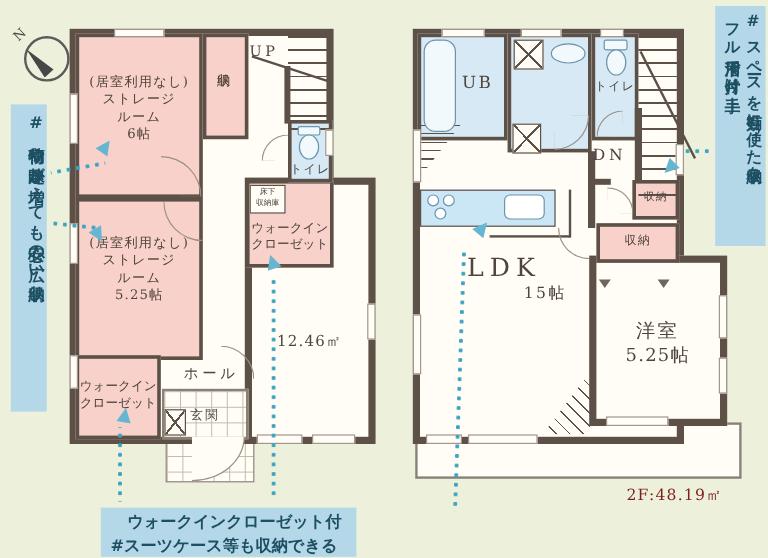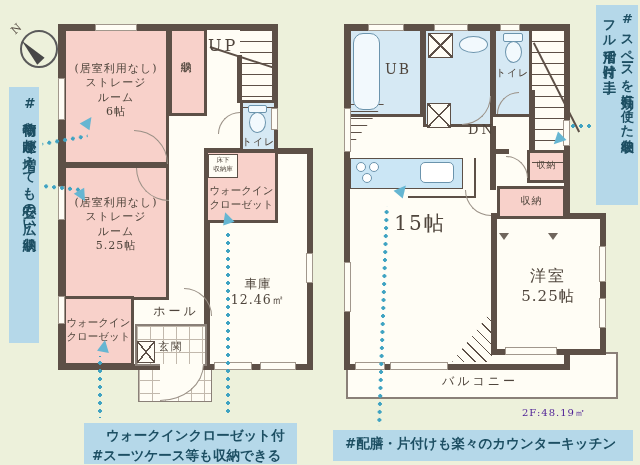--- a/index.html
+++ b/index.html
@@ -95,38 +95,37 @@
       <span>ルーム</span>
       <span>6帖</span>
   </div>
   <div class="lbl" style="left:63px;top:196px;width:106px;font-size:11px;">
     <span>(居室利用なし)</span>
       <span>ストレージ</span>
       <span>ルーム</span>
       <span>5.25帖</span>
   </div>
   <div class="lbl vlbl" style="left:178px;top:52px;font-size:11px;">収納</div>
-  <div class="lbl" style="left:208px;top:36px;font-size:16px;letter-spacing:3px;">UP</div>
+  <div class="lbl" style="left:208px;top:36px;font-size:12px;letter-spacing:3px;">UP</div>
   <div class="lbl" style="left:240px;top:135px;width:37px;font-size:10px;">トイレ</div>
   <div class="lbl" style="left:208px;top:156px;width:30px;font-size:6.5px;letter-spacing:0;line-height:1.4;">
     <span>床下</span>
       <span>収納庫</span>
   </div>
   <div class="lbl" style="left:205px;top:184px;width:73px;font-size:10.5px;letter-spacing:0;">
     <span>ウォークイン</span>
       <span>クローゼット</span>
   </div>
   <div class="lbl" style="left:62px;top:316px;width:73px;font-size:10.5px;letter-spacing:0;">
     <span>ウォークイン</span>
       <span>クローゼット</span>
   </div>
   <div class="lbl" style="left:145px;top:304px;width:62px;font-size:12px;letter-spacing:3px;">ホール</div>
   <div class="lbl" style="left:135px;top:340px;width:72px;font-size:10.5px;letter-spacing:2px;">玄関</div>
   <div class="lbl" style="left:210px;top:276px;width:96px;font-size:12.5px;">
-    <span>車庫</span>
       <span>12.46㎡</span>
   </div>
 
   <div class="bg" style="left:344px;top:24px;width:226px;height:346px;z-index:1;"></div>
   <div class="bg" style="left:491px;top:213px;width:115px;height:142px;z-index:1;"></div>
 
   <div class="room blue" style="left:348px;top:28px;width:75px;height:89px;z-index:2;"></div>
   <div class="room blue" style="left:423px;top:28px;width:70px;height:99px;z-index:2;"></div>
   <div class="room blue" style="left:493px;top:28px;width:39px;height:89px;z-index:2;"></div>
   <div class="room pink" style="left:527px;top:150px;width:39px;height:33px;z-index:2;"></div>
@@ -168,43 +167,42 @@
   <div class="win" style="left:344px;top:262px;width:7px;height:50px;"></div>
   <div class="win" style="left:563px;top:120px;width:7px;height:26px;"></div>
   <div class="win" style="left:599px;top:246px;width:7px;height:36px;"></div>
   <div class="win" style="left:599px;top:298px;width:7px;height:30px;"></div>
   <div class="win" style="left:355px;top:362px;width:30px;height:8px;"></div>
   <div class="win" style="left:390px;top:362px;width:58px;height:8px;"></div>
   <div class="win" style="left:505px;top:347px;width:52px;height:8px;"></div>
 
   <div class="lbl" style="left:385px;top:60px;font-size:14px;letter-spacing:2px;">UB</div>
   <div class="lbl" style="left:493px;top:66px;width:39px;font-size:10px;">トイレ</div>
-  <div class="lbl" style="left:468px;top:122px;font-size:13px;letter-spacing:3px;">DN</div>
+  <div class="lbl" style="left:494px;top:122px;font-size:13px;letter-spacing:3px;">DN</div>
   <div class="lbl" style="left:527px;top:160px;width:39px;font-size:9px;">収納</div>
   <div class="lbl" style="left:497px;top:194px;width:69px;font-size:10px;">収納</div>
   <div class="lbl" style="left:368px;top:210px;width:104px;font-size:21px;letter-spacing:5px;">
-      <span style="font-size:20px;letter-spacing:2px;">15帖</span>
+    <span>LDK</span>
+      <span style="font-size:13px;letter-spacing:2px;text-align:right;">15帖</span>
   </div>
   <div class="lbl" style="left:505px;top:266px;width:86px;font-size:16px;letter-spacing:2px;">
     <span>洋室</span>
       <span style="font-size:15px;letter-spacing:1px;">5.25帖</span>
   </div>
-  <div class="lbl" style="left:430px;top:374px;width:100px;font-size:12px;letter-spacing:3px;">バルコニー</div>
-  <div class="lbl" style="left:522px;top:406px;font-size:10px;color:#4c1d95;">2F:48.19㎡</div>
+  <div class="lbl" style="left:522px;top:406px;font-size:13px;color:#7f1d1d;">2F:48.19㎡</div>
 
   <div class="note vnote" style="left:9px;top:87px;width:30px;height:256px;font-size:13.5px;padding:8px 0;text-align:left;letter-spacing:0.5px;">#荷物や趣味が増えても安心の広い収納</div>
   <div class="note vnote" style="left:596px;top:5px;width:42px;height:200px;font-size:13px;padding:6px 2px;letter-spacing:0;">
     <span>#スペースを有効に使った収納を</span>
       <span>フル活用で片付け上手</span>
   </div>
   <div class="note" style="left:84px;top:423px;width:213px;height:41px;font-size:13.5px;line-height:1.5;padding:2px 8px;">
     <span style="display:block;padding-left:14px;">ウォークインクローゼット付</span>
     <span style="display:block;">#スーツケース等も収納できる</span>
   </div>
-  <div class="note" style="left:333px;top:430px;width:300px;height:31px;font-size:13.5px;line-height:27px;padding:0 12px;">#配膳・片付けも楽々のカウンターキッチン</div>
 
   <div class="dots" style="left:42px;top:136px;width:46px;height:8px;transform:rotate(-10deg);"></div>
   <div class="tri" style="left:82px;top:116px;transform:rotate(35deg);"></div>
   <div class="dots" style="left:42px;top:184px;width:40px;height:8px;transform:rotate(6deg);"></div>
   <div class="tri" style="left:76px;top:190px;transform:rotate(150deg);"></div>
   <div class="dots" style="left:96px;top:356px;width:8px;height:62px;"></div>
   <div class="tri" style="left:98px;top:340px;transform:rotate(10deg);"></div>
   <div class="dots" style="left:224px;top:230px;width:8px;height:186px;"></div>
   <div class="tri" style="left:221px;top:212px;transform:rotate(-18deg);"></div>
   <div class="dots" style="left:568px;top:122px;width:26px;height:8px;"></div>

